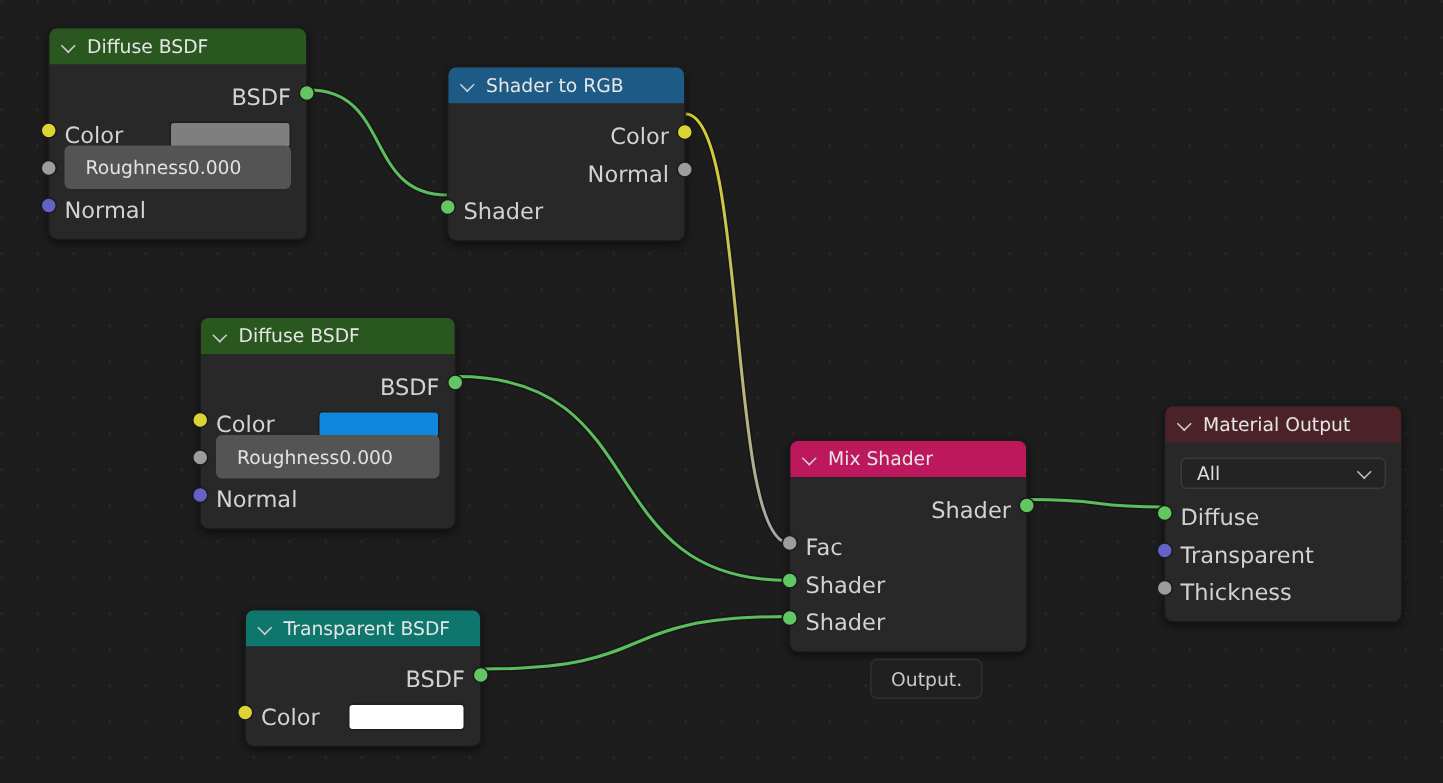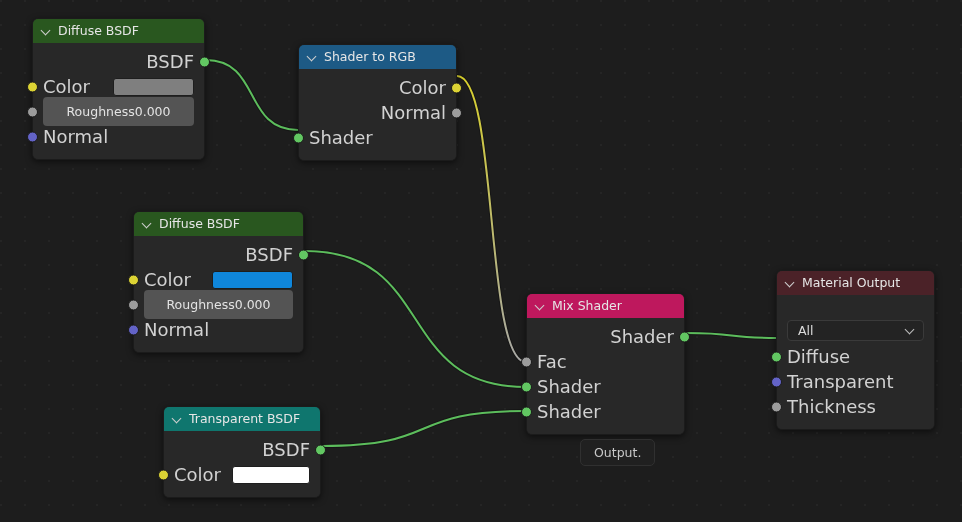--- a/index.html
+++ b/index.html
@@ -64,23 +64,23 @@
     left: 1px; top: 1px;
     width: 6px; height: 6px;
     border-right: 1.6px solid #cfcfcf;
     border-bottom: 1.6px solid #cfcfcf;
     transform: rotate(45deg);
   }
   .row {
     position: relative;
     height: 25px;
     display: flex;
-    align-items: center;
+    align-items: flex-end;
     color: #d2d2d2;
-    font-size: 18px;
+    font-size: 15px;
     padding: 0 10px;
   }
   .row.out { justify-content: flex-end; }
   .row.in  { justify-content: flex-start; }
   .socket {
     position: absolute;
     width: 11px; height: 11px;
     border-radius: 50%;
     border: 1px solid #1a1a1a;
     top: 50%;
@@ -93,21 +93,21 @@
     height: 18px;
     border-radius: 3px;
     border: 1px solid #1e1e1e;
   }
   .slider {
     height: 29px;
     background: #545454;
     border-radius: 4px;
     display: flex;
     align-items: center;
-    justify-content: center;
+    justify-content: flex-start;
     padding: 0 14px;
     color: #e3e3e3;
     font-size: 12.5px;
     width: 100%;
   }
   .dropdown {
     height: 21px;
     background: #232323;
     border: 1px solid #3a3a3a;
     border-radius: 4px;
@@ -299,21 +299,21 @@
             <span class="label-left">Shader</span>
           </div>
         </div>
       </div>
       <div class="node" style="left: 776px; top: 270px; width: 159px;">
         <div class="node-header" style="background: rgb(75, 34, 40);">
           <span class="chev"></span>
           <span>Material Output</span>
         </div>
         <div class="node-body">
-          <div class="row-widget" style="height: 28px; margin-top: 15px;">
+          <div class="row-widget" style="height: 28px;">
             <div class="dropdown" style="width: 100%;">
               <span>All</span>
               <span class="dd-chev"></span>
             </div>
           </div>
           <div class="row in">
             <span class="socket left" style="background: rgb(98, 199, 98);"></span>
             <span class="label-left">Diffuse</span>
           </div>
           <div class="row in">

